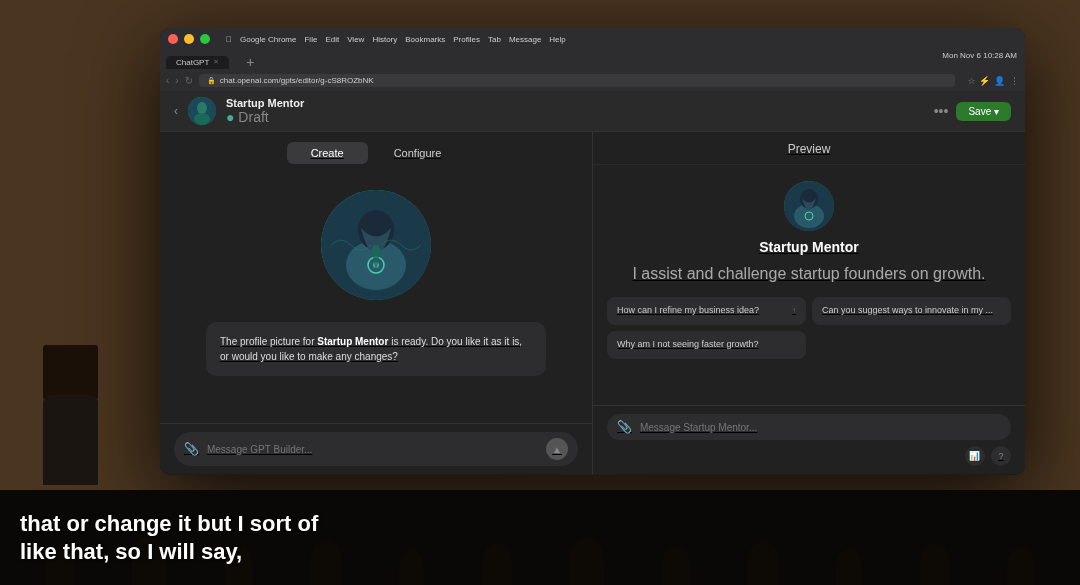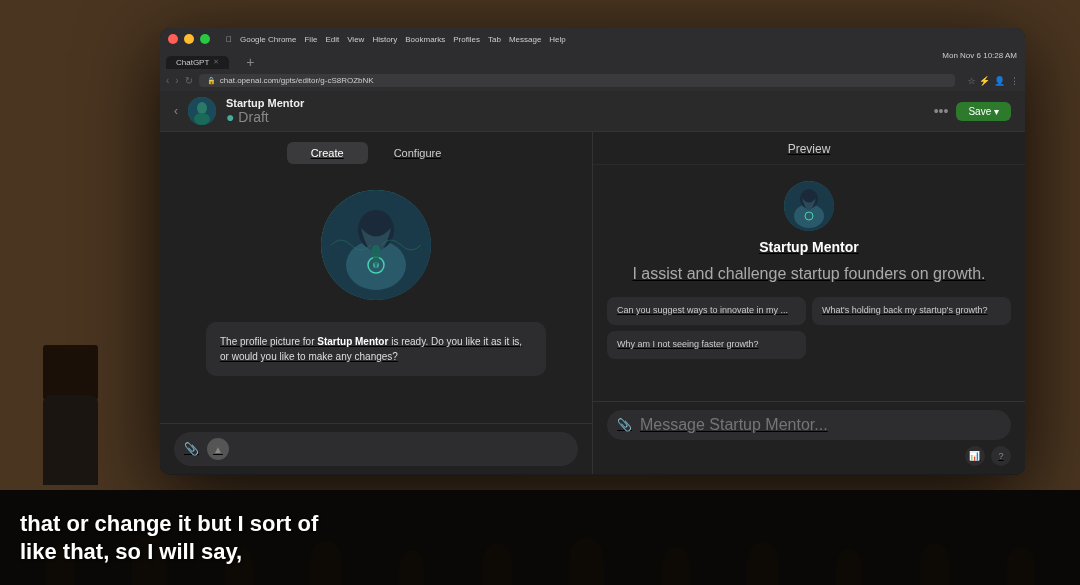--- a/index.html
+++ b/index.html
@@ -302,21 +302,21 @@
       color: #666;
       font-size: 12px;
       cursor: pointer;
     }
     .input-text {
       flex: 1;
       background: transparent;
       border: none;
       outline: none;
       color: #888;
-      font-size: 16px;
+      font-size: 10px;
     }
     .input-send {
       width: 22px;
       height: 22px;
       background: #555;
       border-radius: 50%;
       display: flex;
       align-items: center;
       justify-content: center;
       color: #888;
@@ -558,20 +558,21 @@
           </div>
 
           <div class="message-bubble">
             <span>The profile picture for <strong>Startup Mentor</strong> is ready. Do you like it as it is, or would you like to make any changes?</span>
           </div>
         </div>
 
         <div class="input-area">
           <div class="message-input">
             <span class="input-attach">📎</span>
+            <input class="input-text" type="text" placeholder="Message GPT Builder..." style="">
             <div class="input-send">▲</div>
           </div>
         </div>
       </div>
 
       <div class="right-panel">
         <div class="preview-header">Preview</div>
 
         <div class="preview-content">
 
@@ -583,24 +584,25 @@
               <path d="M18,17 Q25,26 32,17 Q29,28 25,30 Q21,28 18,17Z" fill="#2a4a5a"></path>
               <circle cx="25" cy="35" r="4" fill="none" stroke="#4acfaf" stroke-width="1"></circle>
             </svg>
           </div>
 
           <div class="preview-name">Startup Mentor</div>
           <div class="preview-description">I assist and challenge startup founders on growth.</div>
 
           <div class="suggestion-chips">
             <div class="chip">
-              <span>Can you suggest ways to innovate in my ...</span>
+              <span>How can I refine my business idea?</span>
+              <span class="chip-arrow">↑</span>
             </div>
             <div class="chip">
-              <span>What's holding back my startup's growth?</span>
+              <span>Can you suggest ways to innovate in my ...</span>
             </div>
             <div class="chip">
               <span>Why am I not seeing faster growth?</span>
             </div>
           </div>
         </div>
 
         <div class="preview-input-area">
           <div class="preview-message-input">
             <span class="input-attach">📎</span>

